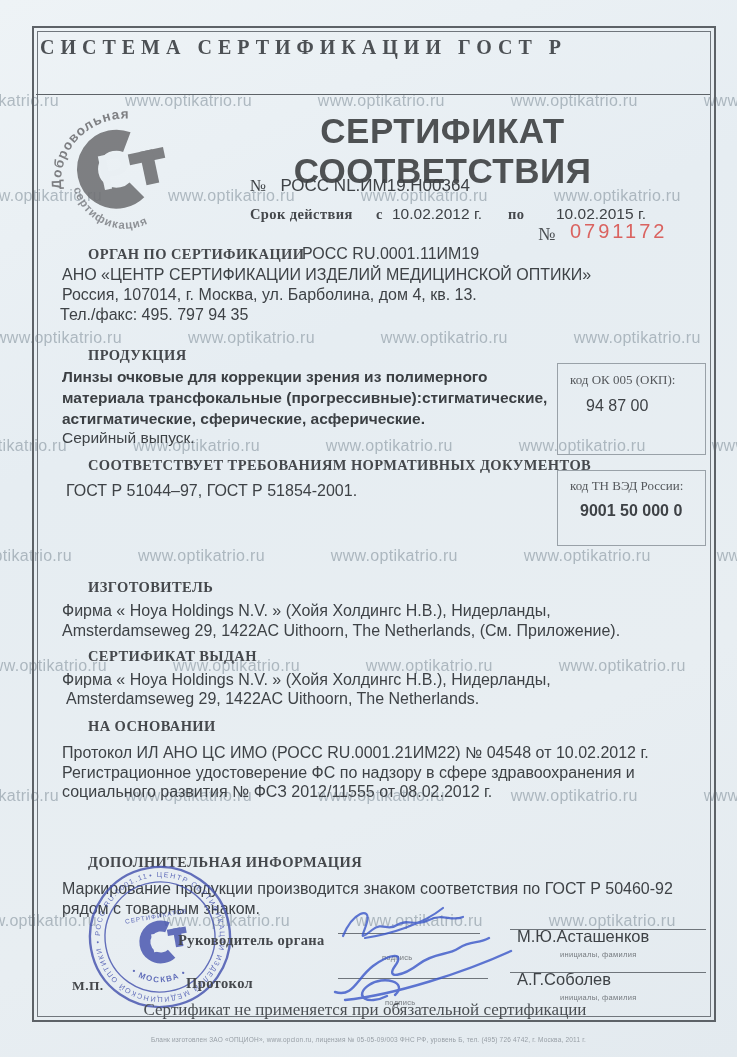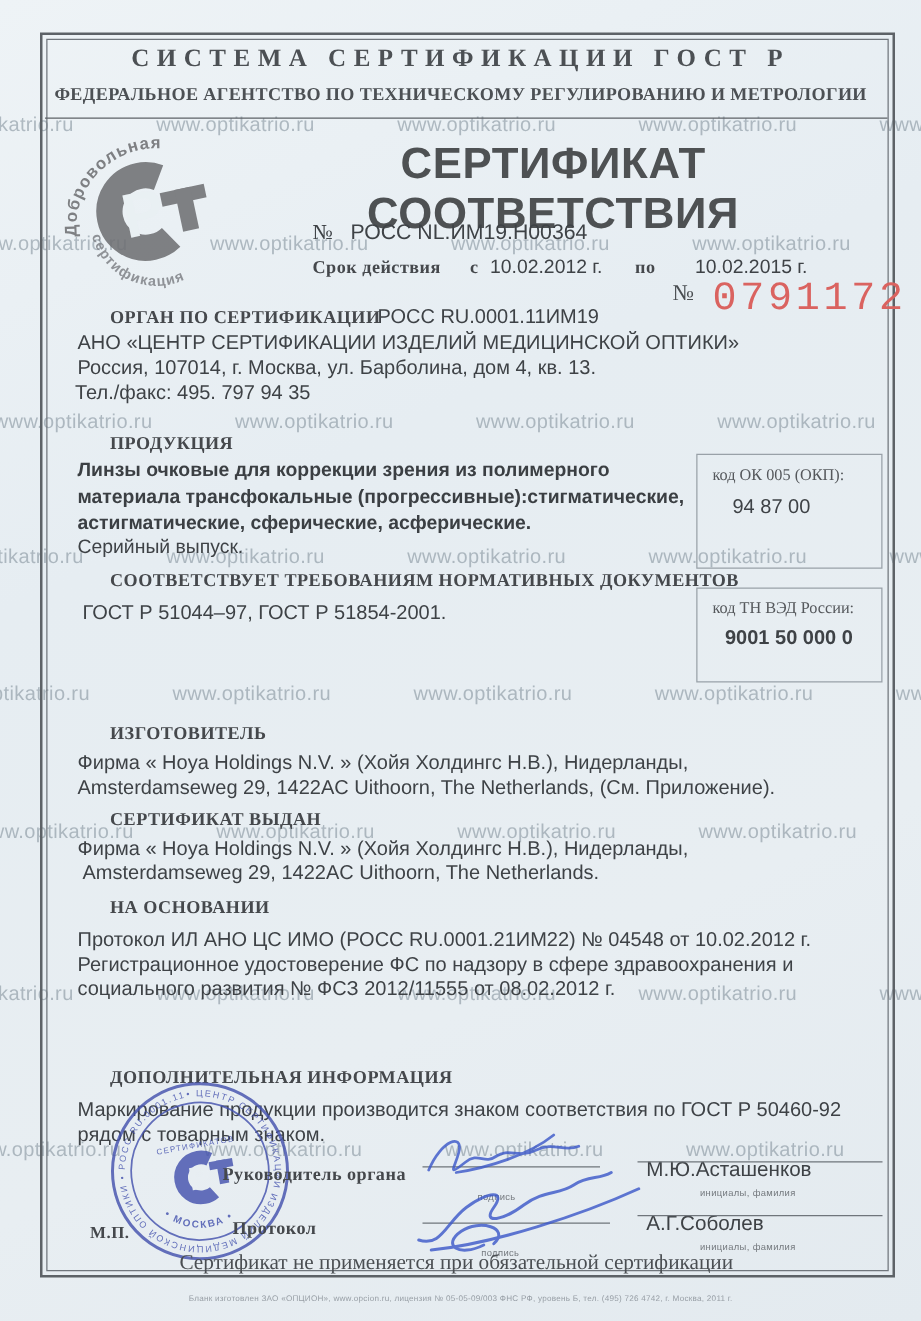--- a/index.html
+++ b/index.html
@@ -10,35 +10,35 @@
   }
   .abs{position:absolute;}
   
   .wm-row{position:absolute;display:flex;gap:66px;white-space:nowrap;pointer-events:none;}
   .wm{font:16px "Liberation Sans",sans-serif;color:rgba(124,138,149,.55);letter-spacing:.3px;}
   
   .frame-outer{position:absolute;left:32px;top:26px;width:680px;height:992px;border:2.5px solid #5d6267;}
   .frame-inner{position:absolute;left:3px;top:3px;right:3px;bottom:3px;border:1px solid #70767c;}
   .hdr-divider{position:absolute;left:36px;top:94px;width:674px;border-top:1.5px solid #5d6267;}
   
-  .h-sys{left:0;right:0;top:36px;text-align:center;font-family:"Liberation Serif","DejaVu Serif",serif;
-    font-weight:bold;font-size:20px;letter-spacing:6px;color:#4c5054;}
+  .h-sys{left:0;right:0;top:36px;font-family:"Liberation Serif","DejaVu Serif",serif;
+    font-weight:bold;font-size:20px;letter-spacing:6px;color:#4c5054;padding-left:40px;}
   .h-agency{left:0;right:0;top:68px;text-align:center;font-family:"Liberation Serif","DejaVu Serif",serif;
     font-weight:bold;font-size:14.5px;letter-spacing:.3px;color:#4c5054;}
   .title{left:170px;top:111px;width:545px;text-align:center;font-size:35px;font-weight:800;
     letter-spacing:.5px;color:#4e5153;}
   
   .slabel{font-family:Liberation Serif, serif;font-weight:bold;font-size:14.5px;
     color:#45484c;letter-spacing:.4px;}
   .body-t{font-size:15.5px;color:#3e4246;}
   .body-b{font-size:15.5px;font-weight:bold;color:#3b3f43;}
   .code-box{position:absolute;border:1px solid #99a1a8;}
   .code-lab{font-family:"Liberation Serif","DejaVu Serif",serif;font-size:13px;color:#55585c;}
   .code-val{font-size:16px;color:#3e4246;}
-  .redno{font-family:Liberation Mono, monospace;font-size:32px;letter-spacing:3px;color:#da6360;}
+  .redno{font-family:Liberation Sans, sans-serif;font-size:20px;letter-spacing:3px;color:#da6360;}
   .sigline{position:absolute;border-bottom:1px solid #6f757b;}
   .cap{font-size:7.5px;color:#74797e;letter-spacing:.3px;}
   .foot-note{left:45px;top:1000px;width:640px;text-align:center;
     font-family:"Liberation Serif","DejaVu Serif",serif;font-size:17px;color:#4a4e52;}
   .fine{left:0;right:0;top:1036px;text-align:center;font-size:6.5px;color:#979ea5;letter-spacing:.2px;}
 </style>
 </head>
 <body>
 
 <div class="page">
@@ -97,21 +97,20 @@
         <span class="wm">www.optikatrio.ru</span>
       </div>
   </div>
 
   <div class="frame-outer">
     <div class="frame-inner"></div>
   </div>
   <div class="hdr-divider"></div>
 
   <div class="abs h-sys">СИСТЕМА СЕРТИФИКАЦИИ ГОСТ Р</div>
-  <div class="abs h-agency">ФЕДЕРАЛЬНОЕ АГЕНТСТВО ПО ТЕХНИЧЕСКОМУ РЕГУЛИРОВАНИЮ И МЕТРОЛОГИИ</div>
 
   <svg class="abs" style="left:46px;top:96px" width="152" height="138" viewBox="0 0 152 138">
     <defs>
       <path id="lg-top" d="M 12,88 A 64,62 0 0 1 140,82"></path>
       <path id="lg-bot" d="M 24,76 A 53,53 0 0 0 130,84"></path>
     </defs>
     <g transform="rotate(-12 76 70)" opacity="0.88">
       <text font-family="Liberation Sans,sans-serif" font-size="13.5" font-weight="bold" fill="#6f7073" letter-spacing="1">
         <textPath href="#lg-top" startOffset="8">Добровольная</textPath>
       </text>

